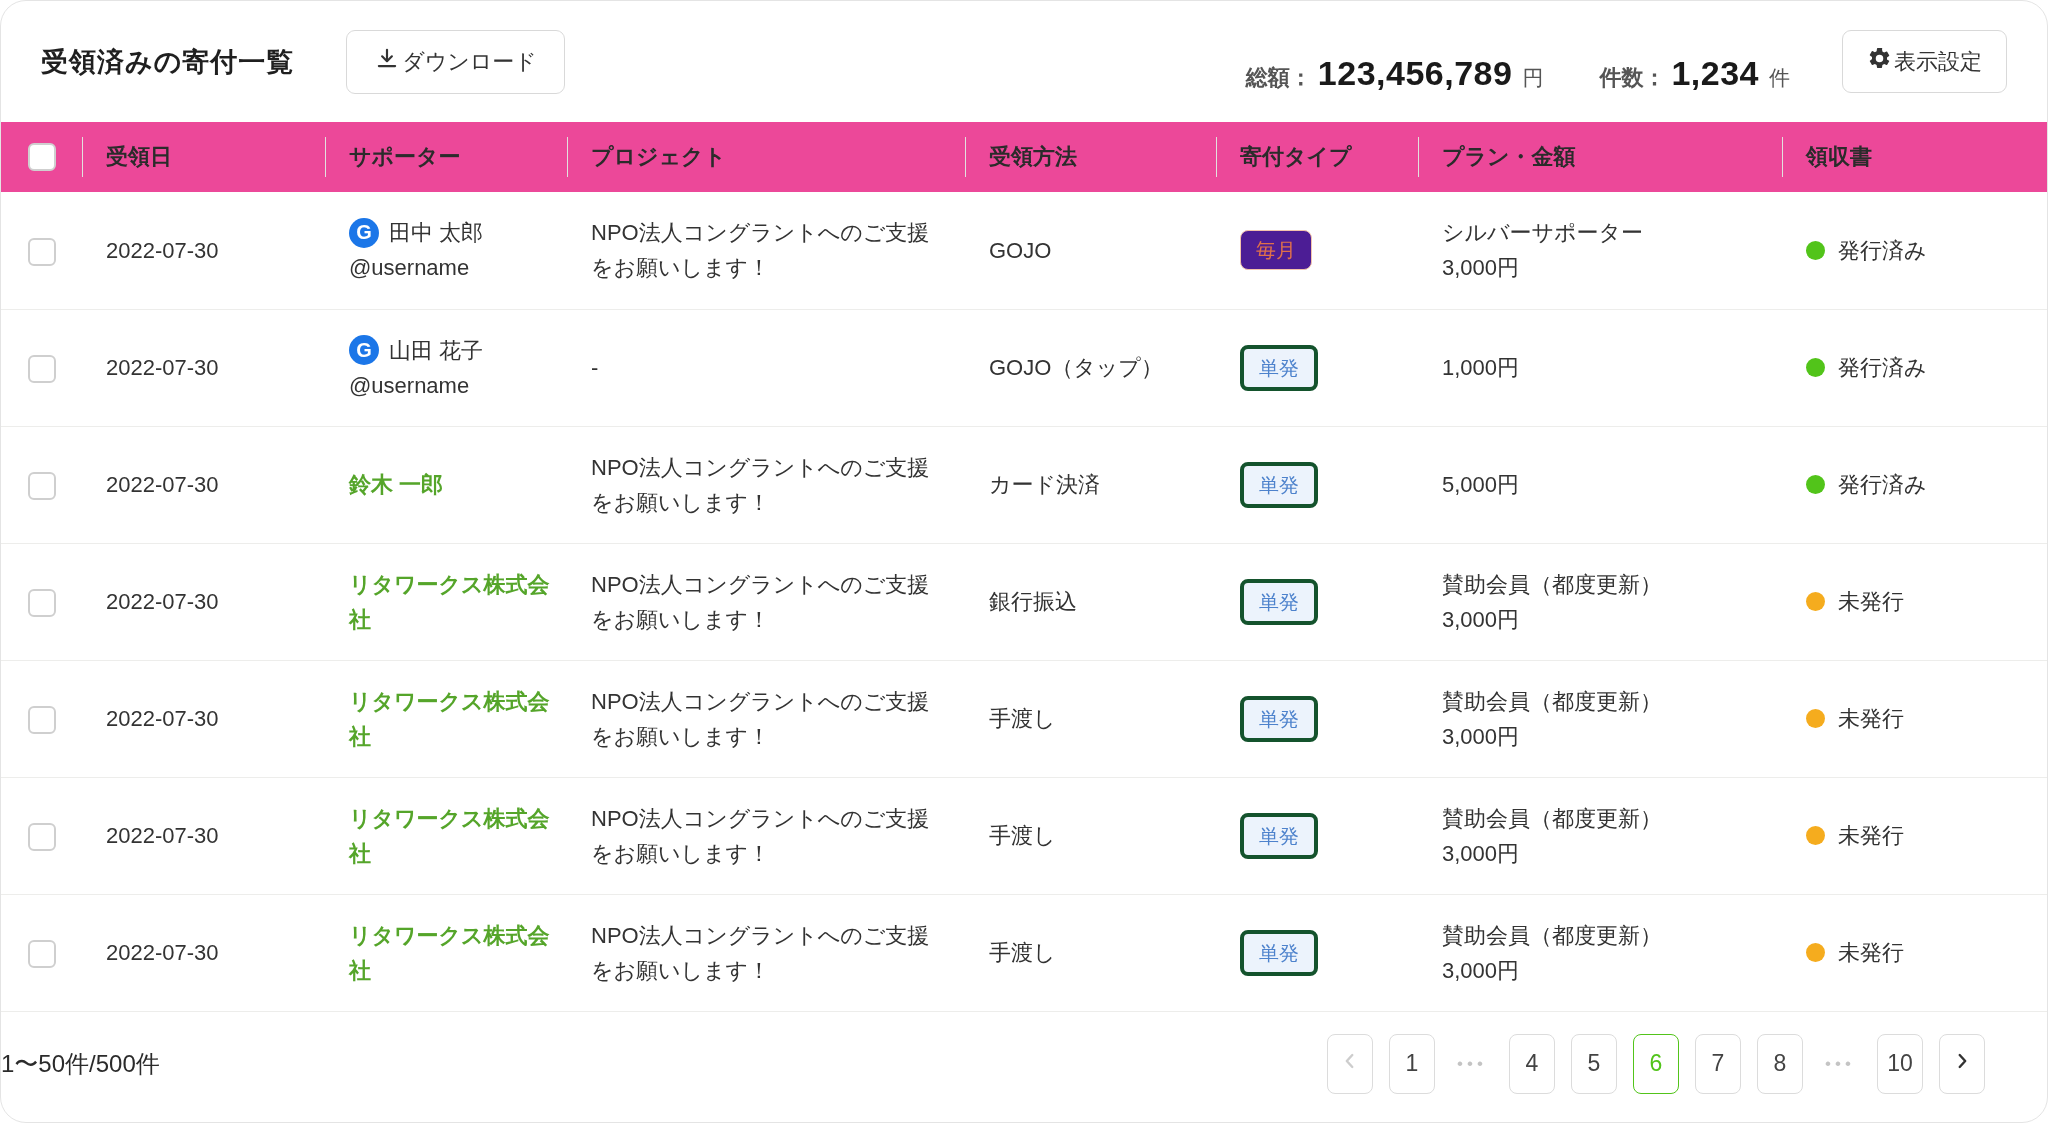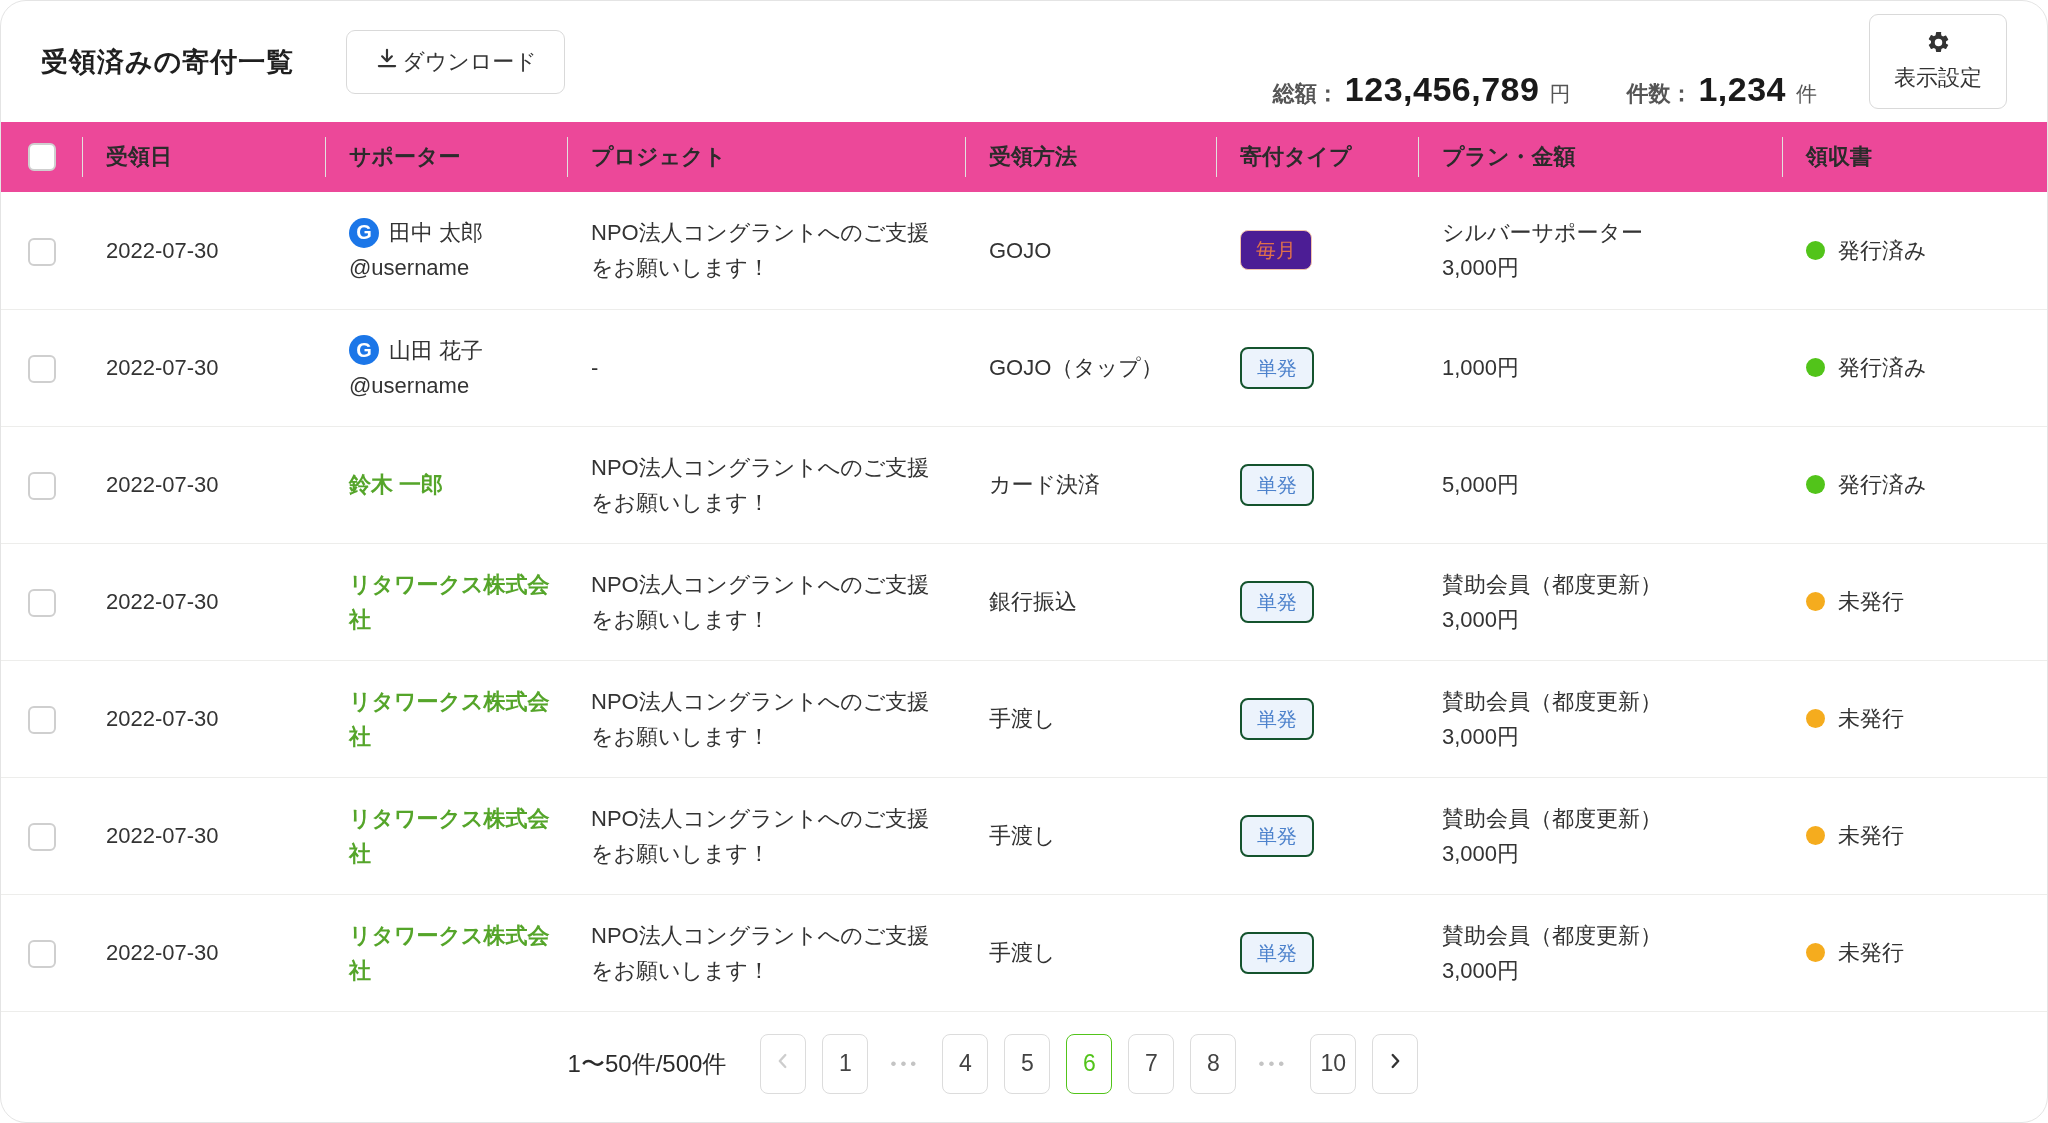--- a/index.html
+++ b/index.html
@@ -30,21 +30,21 @@
     font-family:inherit;
   }
   .download-btn { margin-left:52px; padding:15px 27px; }
   .settings-btn { padding:15px 24px; }
   .topbar-right { margin-left:auto; display:flex; align-items:flex-end; }
   .stat { display:flex; align-items:baseline; }
   .stat + .stat { margin-left:56px; }
   .stat-label { font-size:22px; color:#555; font-weight:600; }
   .stat-value { font-size:34px; font-weight:700; color:#1a1a1a; letter-spacing:0.5px; margin:0 10px 0 6px; }
   .stat-unit { font-size:21px; color:#555; }
-  .topbar-right .settings-btn { margin-left:52px;flex-direction:column; }
+  .topbar-right .settings-btn { margin-left:52px; }
   
   table { width:100%; border-collapse:collapse; table-layout:fixed; }
   col.c-check{width:81px;} col.c-date{width:243px;} col.c-sup{width:242px;}
   col.c-proj{width:398px;} col.c-method{width:251px;} col.c-type{width:202px;}
   col.c-plan{width:364px;} col.c-receipt{width:267px;}
   thead th {
     height:70px; background:#ec4899;
     font-size:22px; font-weight:700; color:#2b2b2b;
     text-align:left; padding:0 16px 0 24px;
     position:relative;
@@ -77,28 +77,28 @@
   }
   .sup-name.green-link { color:#55a52a; font-weight:700; cursor:pointer; }
   .sup-user { color:#333; }
   .project-text { display:inline-block; max-width:352px; }
   
   .badge {
     display:inline-block; padding:7px 15px; border-radius:8px;
     font-size:20px; line-height:24px;
   }
   .badge-monthly { color:#e0704a; background:#4c1d95; border:1px solid #f3c3ad; }
-  .badge-single  { color:#4d82cc; background:#ecf3fc; border:2px solid #14532d; }
+  .badge-single  { color:#4d82cc; background:#ecf3fc; border:4px solid #14532d; }
   
   .dot { display:inline-block; width:19px; height:19px; border-radius:50%; margin-right:13px; vertical-align:-2px; }
   .dot-issued { background:#52c41a; }
   .dot-pending { background:#f5ac1e; }
   
   .footer {
-    flex:1; display:flex; align-items:center; justify-content:center;
+    flex:1; display:flex; align-items:center; justify-content:space-between;
     padding:0 62px 6px 0;
   }
   .page-info { font-size:24px; color:#2b2b2b; margin-right:34px; }
   .pager { display:flex; align-items:center; gap:16px; }
   .page-btn {
     min-width:46px; height:60px; padding:0 8px;
     display:inline-flex; align-items:center; justify-content:center;
     background:#fff; border:1px solid #dcdcdc; border-radius:8px;
     font-size:23px; color:#434343; cursor:pointer; font-family:inherit;
   }

